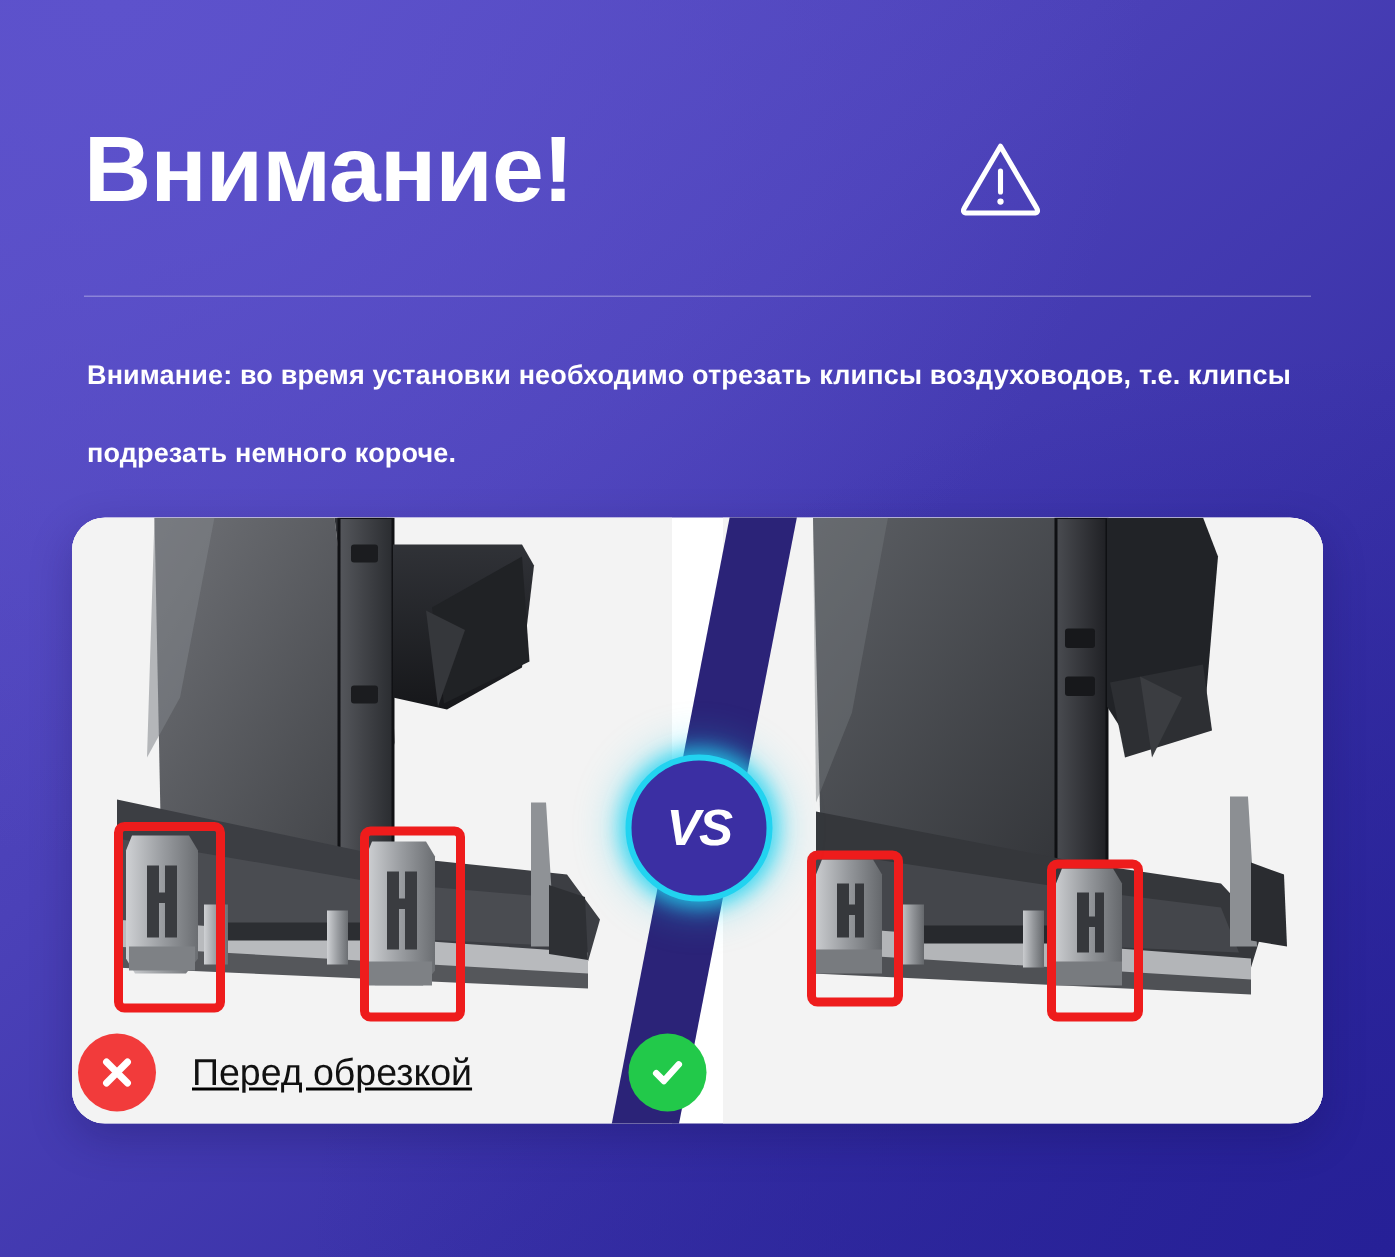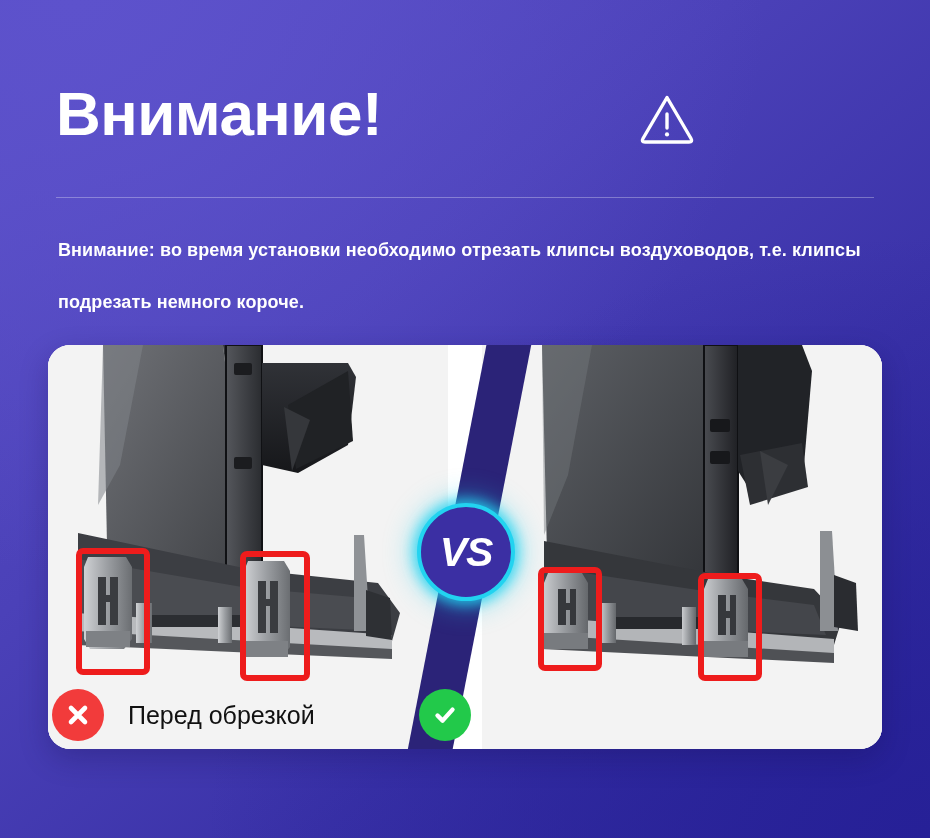--- a/index.html
+++ b/index.html
@@ -125,32 +125,33 @@
     box-shadow:
       0 0 12px 4px rgba(34,211,240,0.75),
       0 0 26px 8px rgba(34,211,240,0.35);
     display: flex;
     align-items: center;
     justify-content: center;
     z-index: 9;
   }
   .vs span {
     color: #ffffff;
-    font-size: 41px;
+    font-size: 34px;
     font-weight: 700;
     letter-spacing: -1px;
     font-style: italic;
   }
 
   
   .caption {
     position: absolute;
     display: flex;
     align-items: center;
     z-index: 8;
+    text-decoration: underline;
   }
   .cap-left  { left: 52px;  top: 689px; }
   .cap-right { left: 419px; top: 689px; }
 
   .cap-badge {
     width: 52px;
     height: 52px;
     border-radius: 50%;
     display: flex;
     align-items: center;

